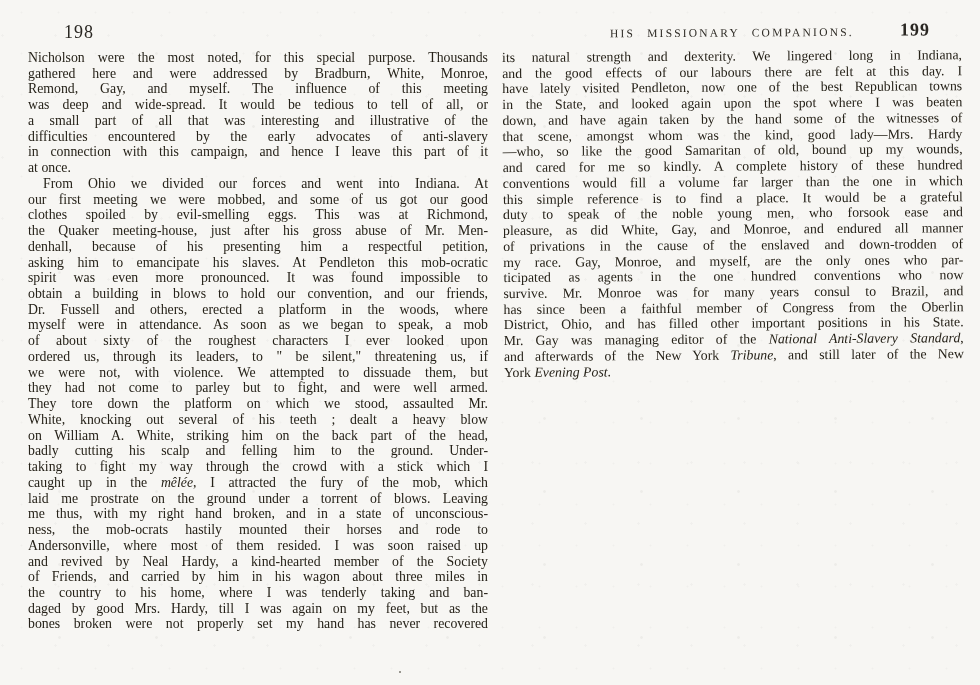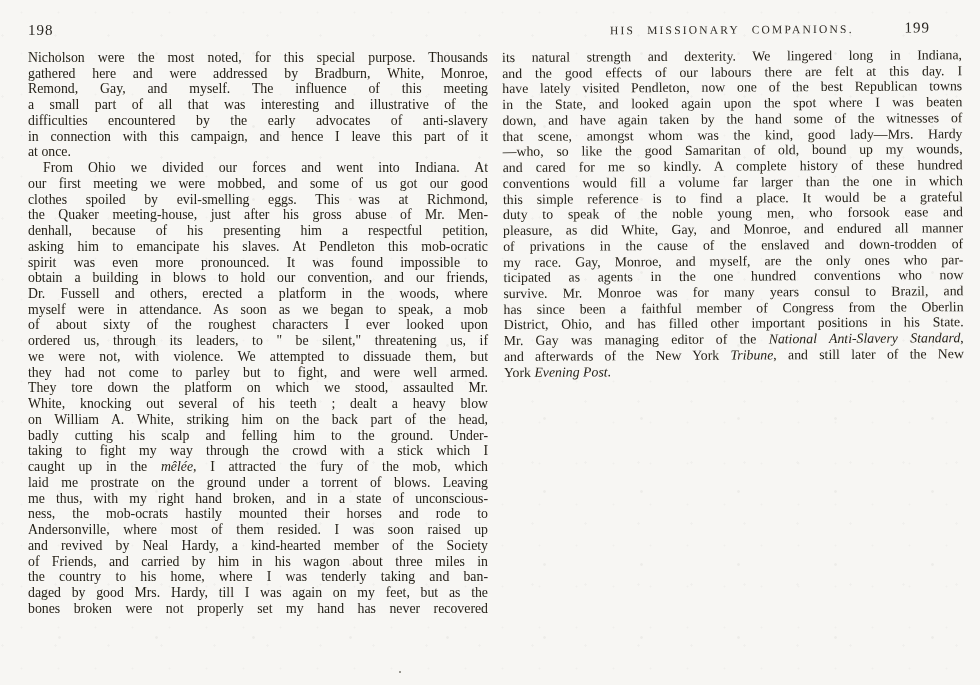--- a/index.html
+++ b/index.html
@@ -29,28 +29,30 @@
   .page-left  { left: 28px; }
   .page-right { left: 504px; transform: rotate(-0.35deg); transform-origin: left bottom; }
 
   .hdr {
     display: flex;
     align-items: baseline;
     height: 16px;
   }
   .pnum {
     width: 70px;
-    font-size: 15px;
+    font-size: 18px;
     letter-spacing: 1px;
     color: #2a2722;
+    margin-left: 36px;
   }
   .pnum.right-side {
     text-align: right;
     padding-right: 32px;
     box-sizing: border-box;
+    font-weight: bold;
   }
   .runhead {
     flex: 1;
     text-align: center;
     font-size: 11.5px;
     letter-spacing: 2.2px;
     word-spacing: 7px;
     color: #2f2c26;
     white-space: nowrap;
   }
@@ -82,20 +84,21 @@
 
 <div class="page page-left">
   <div class="hdr">
     <span class="pnum">198</span>
     <span class="pnum"></span>
   </div>
   <div class="bodytext" id="left-body">
       <div class="tl">Nicholson were the most noted, for this special purpose.  Thousands</div>
       <div class="tl">gathered here and were addressed by Bradburn, White, Monroe,</div>
       <div class="tl">Remond, Gay, and myself.  The influence of this meeting</div>
+      <div class="tl">was deep and wide-spread.  It would be tedious to tell of all, or</div>
       <div class="tl">a small part of all that was interesting and illustrative of the</div>
       <div class="tl">difficulties encountered by the early advocates of anti-slavery</div>
       <div class="tl">in connection with this campaign, and hence I leave this part of it</div>
       <div class="tl end">at once.</div>
       <div class="tl ind">From Ohio we divided our forces and went into Indiana.  At</div>
       <div class="tl">our first meeting we were mobbed, and some of us got our good</div>
       <div class="tl">clothes spoiled by evil-smelling eggs.  This was at Richmond,</div>
       <div class="tl">the Quaker meeting-house, just after his gross abuse of Mr. Men-</div>
       <div class="tl">denhall, because of his presenting him a respectful petition,</div>
       <div class="tl">asking him to emancipate his slaves.  At Pendleton this mob-ocratic</div>

